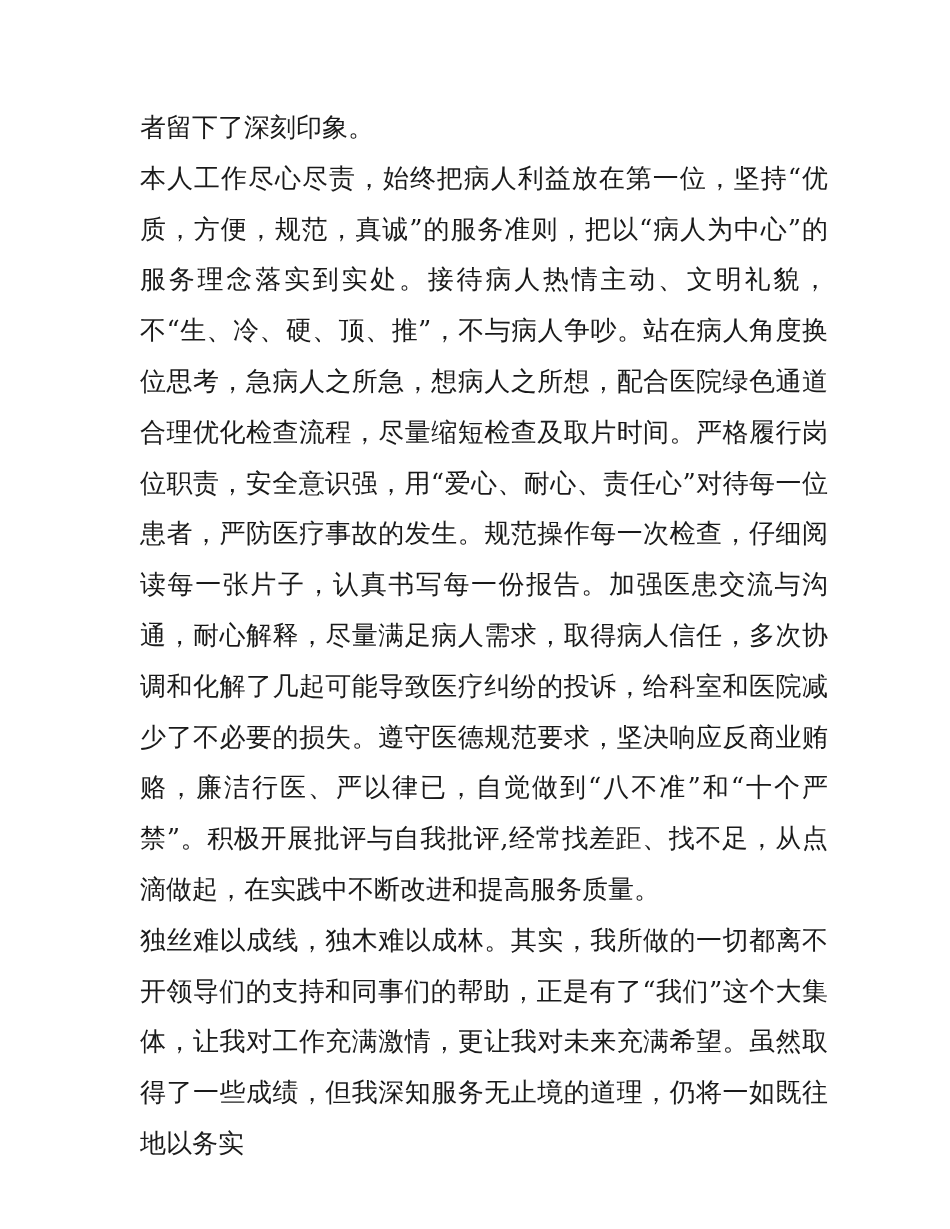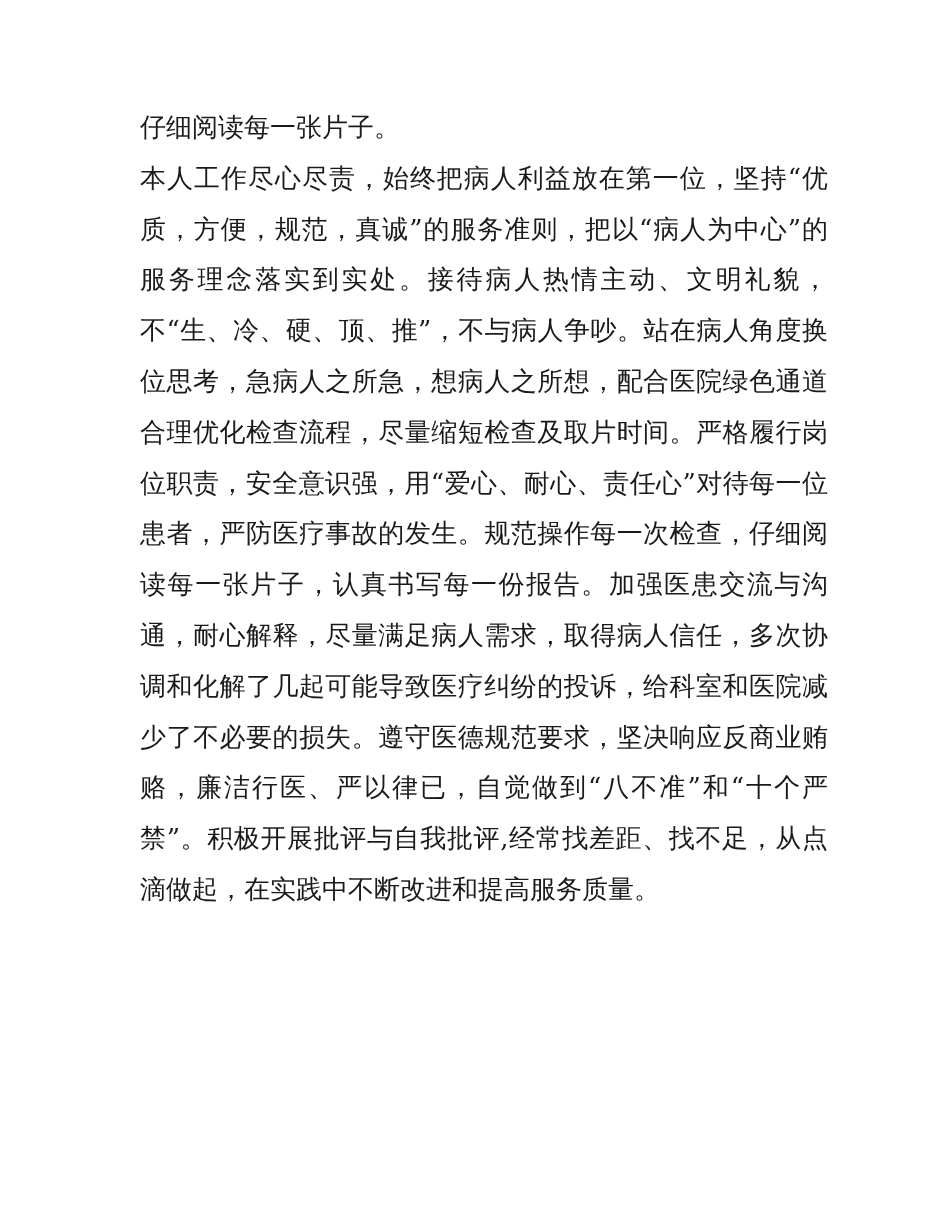--- a/index.html
+++ b/index.html
@@ -37,16 +37,17 @@
     margin: 0;
     padding: 0;
     word-break: break-all;
   }
 </style>
 </head>
 <body>
 
 <div class="page">
   <div class="text-block">
-    <p>仔细阅读每一张片子。</p>
+    <p>者留下了深刻印象。</p>
     <p>本人工作尽心尽责，始终把病人利益放在第一位，坚持“优质，方便，规范，真诚”的服务准则，把以“病人为中心”的服务理念落实到实处。接待病人热情主动、文明礼貌，不“生、冷、硬、顶、推”，不与病人争吵。站在病人角度换位思考，急病人之所急，想病人之所想，配合医院绿色通道合理优化检查流程，尽量缩短检查及取片时间。严格履行岗位职责，安全意识强，用“爱心、耐心、责任心”对待每一位患者，严防医疗事故的发生。规范操作每一次检查，仔细阅读每一张片子，认真书写每一份报告。加强医患交流与沟通，耐心解释，尽量满足病人需求，取得病人信任，多次协调和化解了几起可能导致医疗纠纷的投诉，给科室和医院减少了不必要的损失。遵守医德规范要求，坚决响应反商业贿赂，廉洁行医、严以律已，自觉做到“八不准”和“十个严禁”。积极开展批评与自我批评,经常找差距、找不足，从点滴做起，在实践中不断改进和提高服务质量。</p>
+    <p>独丝难以成线，独木难以成林。其实，我所做的一切都离不开领导们的支持和同事们的帮助，正是有了“我们”这个大集体，让我对工作充满激情，更让我对未来充满希望。虽然取得了一些成绩，但我深知服务无止境的道理，仍将一如既往地以务实</p>
   </div>
 </div>
 
 </body></html>

